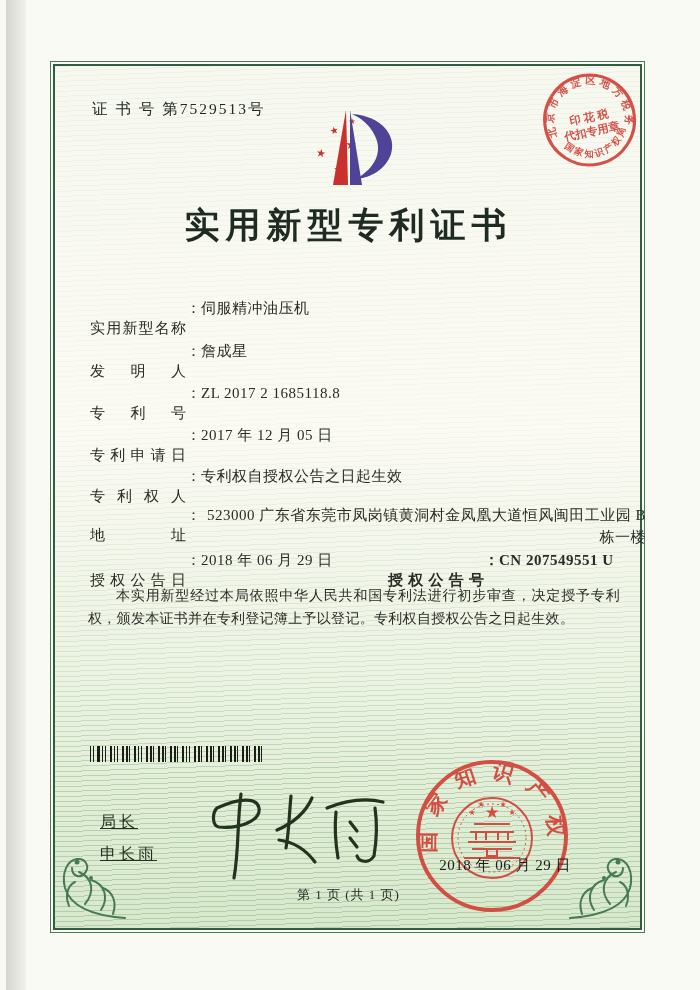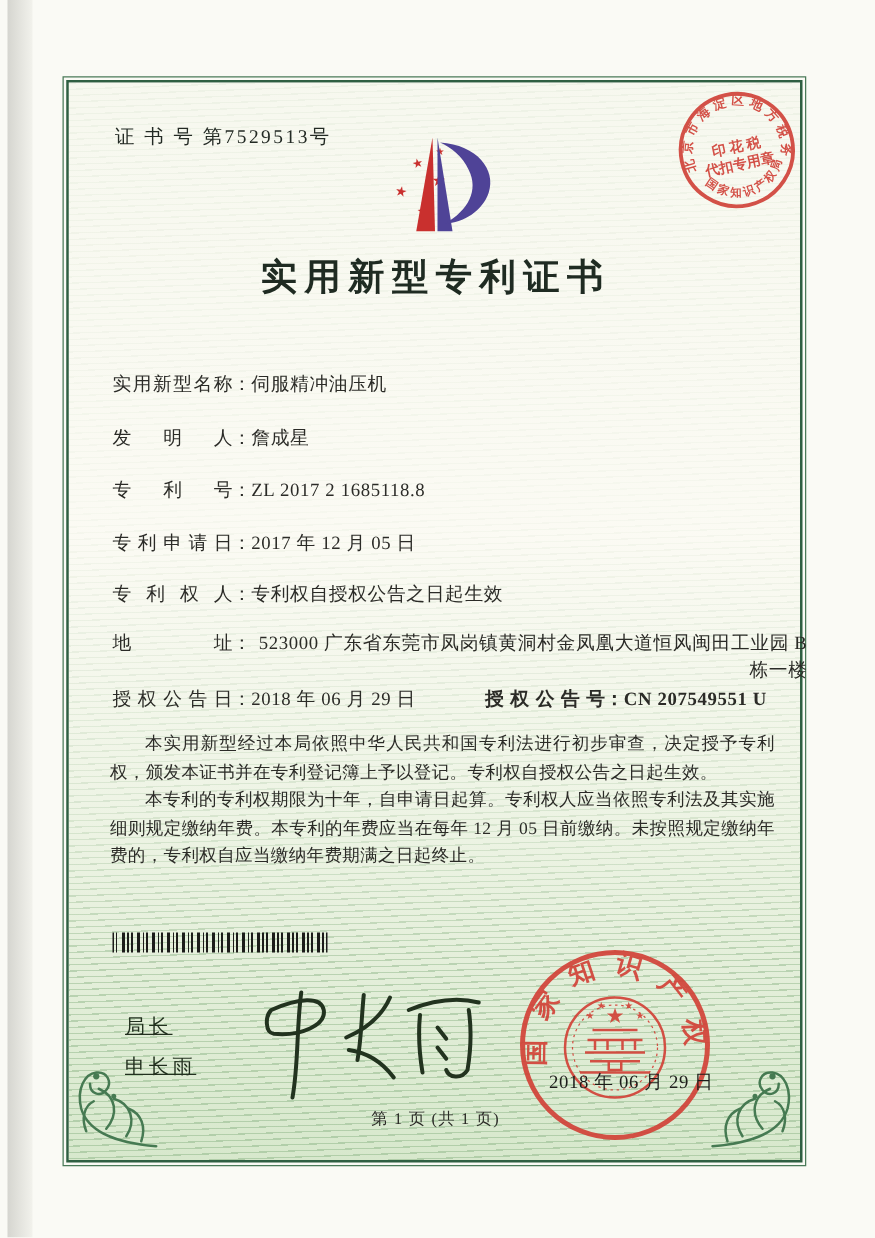--- a/index.html
+++ b/index.html
@@ -43,25 +43,25 @@
   .flourish.left{left:0;}
   .flourish.right{right:0;transform:scaleX(-1);}
 
   .cert-no{
     position:absolute;left:92px;top:99px;z-index:3;
     font-size:15.5px;letter-spacing:2px;color:#232a24;
   }
   .logo{position:absolute;left:294px;top:106px;z-index:3;}
   .title{
     position:absolute;left:50px;top:202px;width:597px;z-index:3;
-    text-align:center;font-size:29px;font-weight:600;
+    text-align:center;font-size:35px;font-weight:600;
     letter-spacing:6px;color:#1f2b22;
   }
   .field-row{position:absolute;left:90px;z-index:3;font-size:15px;line-height:22px;color:#2b2b27;}
-  .flabel{display:inline-block;width:96px;text-align:justify;text-align-last:justify;vertical-align:top;}
+  .flabel{display:inline-block;width:96px;text-align:justify;text-align-last:justify;vertical-align:top;margin-top:20px;}
   .fcolon{display:inline-block;vertical-align:top;}
   .fvalue{display:inline-block;max-width:445px;vertical-align:top;letter-spacing:.5px;text-align:right;}
   .grant-pair{position:absolute;top:0;white-space:nowrap;}
   .grant-pair.right{left:298px;font-weight:bold;}
 
   .paragraphs{
     position:absolute;left:88px;top:585px;width:532px;z-index:3;
     font-size:14px;line-height:22.6px;text-align:justify;color:#2b2b27;
   }
   .paragraphs p{margin:0;text-indent:2em;letter-spacing:.3px;}
@@ -168,21 +168,20 @@
   <span class="grant-pair">
     <span class="flabel">授权公告日</span><span class="fcolon">：</span><span class="fvalue">2018 年 06 月 29 日</span>
   </span>
   <span class="grant-pair right">
     <span class="flabel">授权公告号</span><span class="fcolon">：</span><span class="fvalue">CN 207549551 U</span>
   </span>
 </div>
 
 <div class="paragraphs">
   <p>本实用新型经过本局依照中华人民共和国专利法进行初步审查，决定授予专利权，颁发本证书并在专利登记簿上予以登记。专利权自授权公告之日起生效。</p>
-  <p>本专利的专利权期限为十年，自申请日起算。专利权人应当依照专利法及其实施细则规定缴纳年费。本专利的年费应当在每年 12 月 05 日前缴纳。未按照规定缴纳年费的，专利权自应当缴纳年费期满之日起终止。</p>
 </div>
 
 <div class="barcode"></div>
 
 <div class="director">
   <div>局长</div>
   <div>申长雨</div>
 </div>
 
 <div class="signature">

